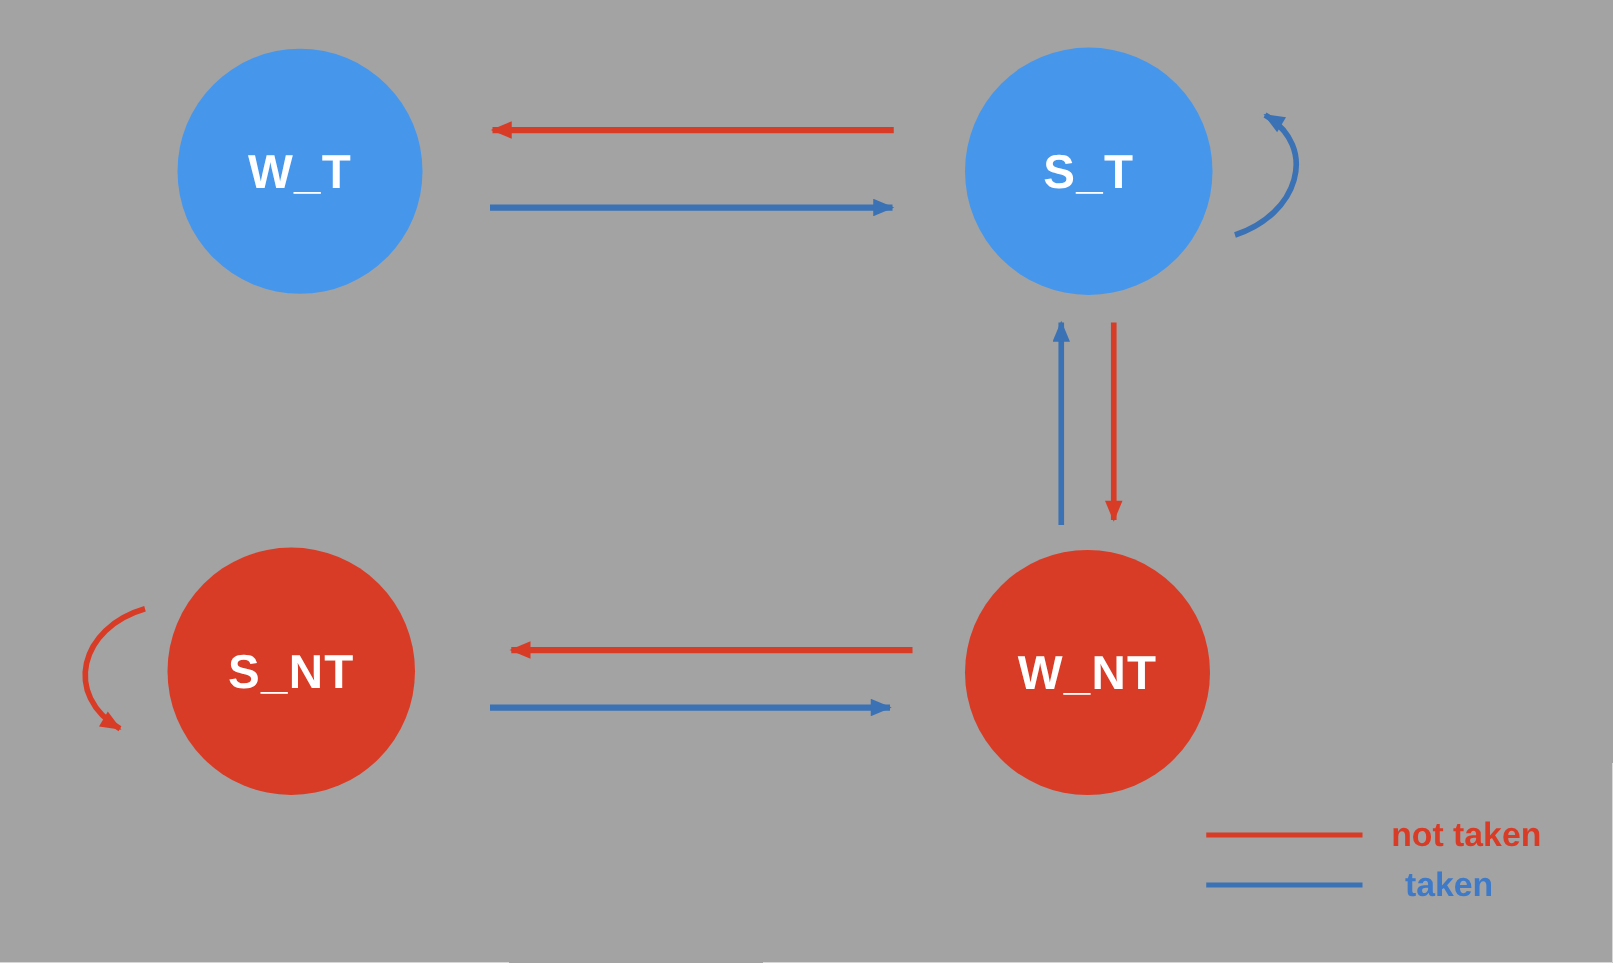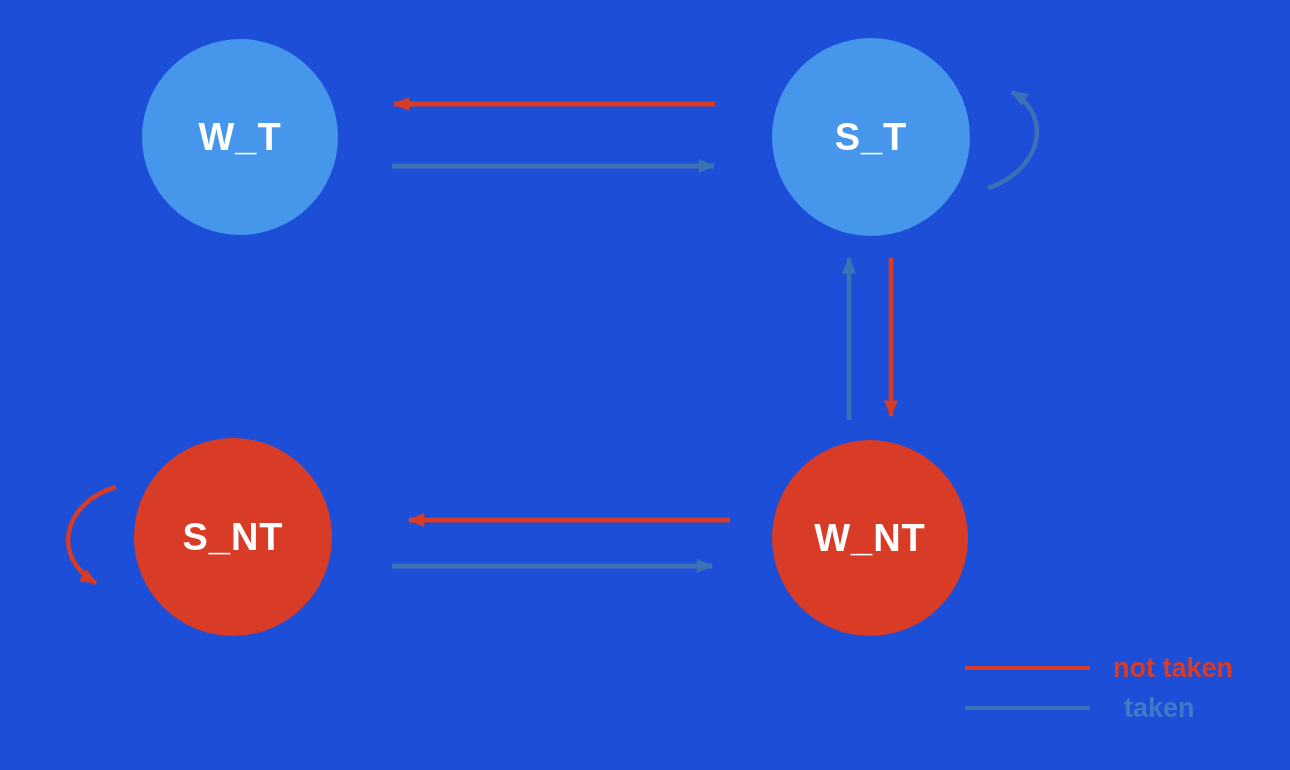--- a/index.html
+++ b/index.html
@@ -5,21 +5,21 @@
   html, body {
     margin: 0;
     padding: 0;
     background: #ffffff;
     font-family: "Liberation Sans", sans-serif;
   }
   .canvas {
     position: relative;
     width: 1290px;
     height: 770px;
-    background: #1d4ed8;
+    background: #a3a3a3;
     overflow: hidden;
   }
   svg { display: block; }
   .state-label {
     fill: #ffffff;
     font-family: "Liberation Sans", sans-serif;
     font-weight: bold;
     font-size: 38px;
     text-anchor: middle;
     letter-spacing: 1px;

